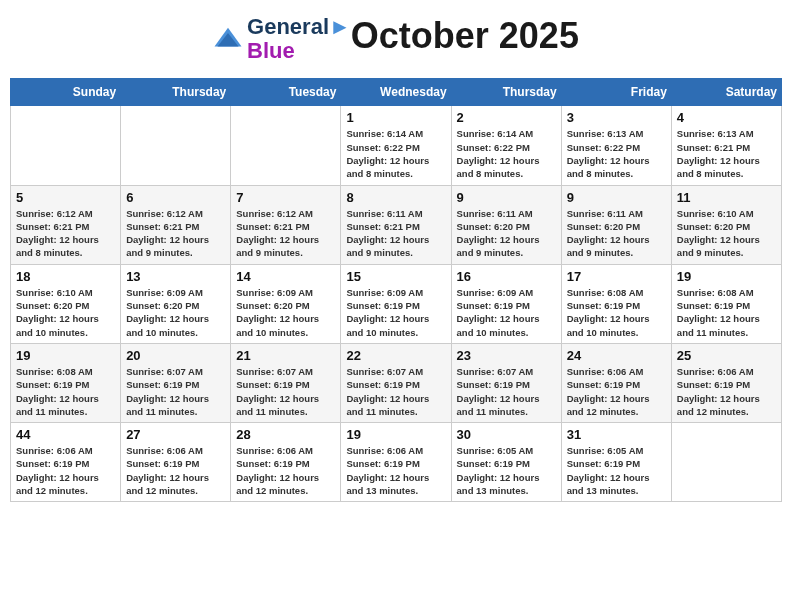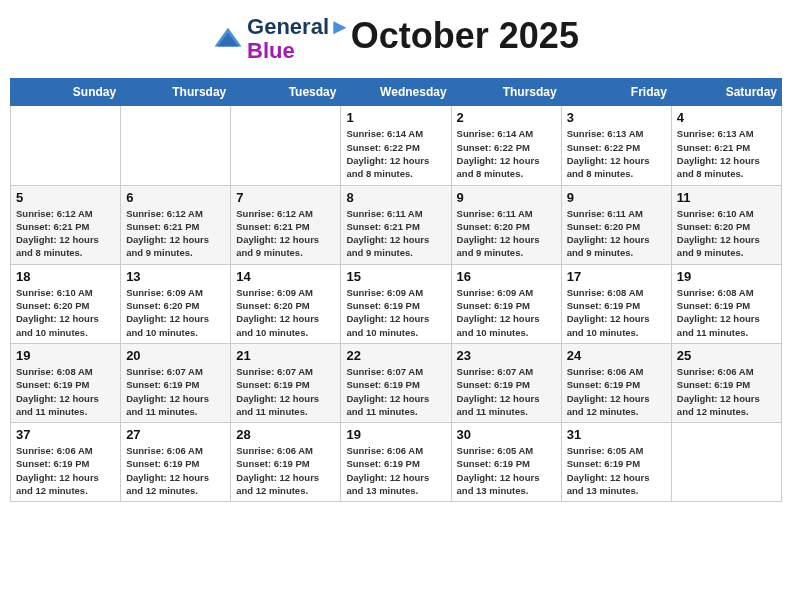--- a/index.html
+++ b/index.html
@@ -310,21 +310,21 @@
         <td>
           <span class="day-number">25</span>
           <div class="day-info" style="white-space: pre-line;">Sunrise: 6:06 AM
 Sunset: 6:19 PM
 Daylight: 12 hours
 and 12 minutes.</div>
         </td>
       </tr>
       <tr>
         <td>
-          <span class="day-number">37</span>
+          <span class="day-number">44</span>
           <div class="day-info" style="white-space: pre-line;">Sunrise: 6:06 AM
 Sunset: 6:19 PM
 Daylight: 12 hours
 and 12 minutes.</div>
         </td>
         <td>
           <span class="day-number">27</span>
           <div class="day-info" style="white-space: pre-line;">Sunrise: 6:06 AM
 Sunset: 6:19 PM
 Daylight: 12 hours

